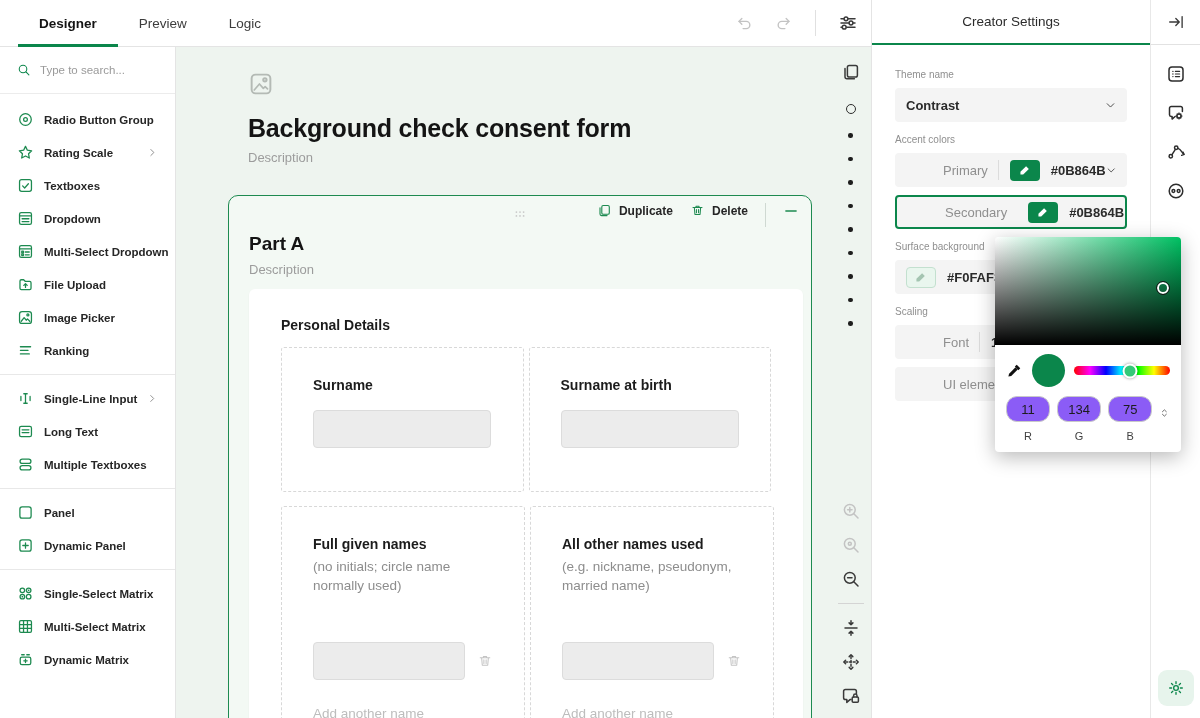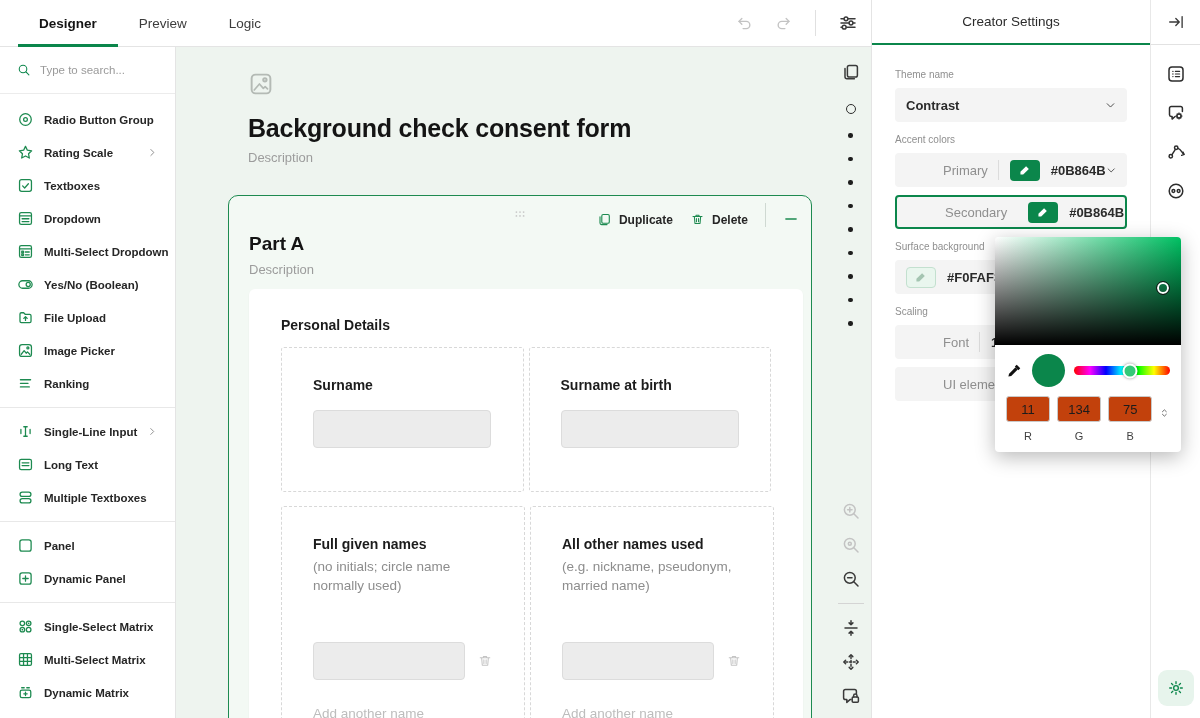--- a/index.html
+++ b/index.html
@@ -38,21 +38,21 @@
   .canvas{position:absolute;left:176px;top:47px;width:695px;bottom:0;background:#eef4ef;}
   .form-head{position:absolute;left:72px;top:24px;}
   .imgph{width:26px;height:26px;color:#b4bab5;}
   .form-title{margin-top:13px;font-size:25px;font-weight:700;color:#141414;letter-spacing:-0.2px;}
   .form-desc{margin-top:7px;font-size:13px;color:#9c9c9c;}
 
   .panel{position:absolute;left:52px;top:148px;width:584px;height:640px;background:#f3f9f4;
     border:1.5px solid #1d8a50;border-radius:10px;}
   .panel-head{position:relative;height:34px;}
   .drag-dots{position:absolute;left:50%;top:10px;transform:translateX(-50%);width:22px;height:16px;color:#c9c9c9;}
-  .panel-actions{position:absolute;right:12px;top:7px;display:flex;align-items:flex-end;gap:17px;}
+  .panel-actions{position:absolute;right:12px;top:7px;display:flex;align-items:flex-start;gap:17px;}
   .pact{display:flex;align-items:center;gap:7px;cursor:pointer;}
   .pact .tb-icon{width:15px;height:15px;}
   .pact-label{font-size:12px;font-weight:700;color:#262626;}
   .pact-div{width:1px;height:24px;background:#cfd9d2;}
   .minus-btn{width:16px;height:16px;color:#1d8a50;cursor:pointer;}
   .panel-title{margin:3px 0 0 20px;font-size:19px;font-weight:700;color:#141414;}
   .panel-desc{margin:7px 0 0 20px;font-size:13px;color:#9c9c9c;}
 
   .card{position:absolute;left:20px;top:93px;width:554px;height:530px;background:#fff;border-radius:6px;
     box-shadow:0 1px 2px rgba(0,0,0,.05);padding:28px 32px;overflow:hidden;}
@@ -105,22 +105,22 @@
     border:2px solid #fff;outline:1.5px solid #161616;}
   .pick-controls{display:flex;align-items:center;gap:9px;padding:9px 11px 7px;}
   .dropper{width:17px;height:17px;color:#111;}
   .big-swatch{width:33px;height:33px;border-radius:50%;background:#0B864B;flex:none;}
   .hue{flex:1;height:9px;border-radius:5px;position:relative;
     background:linear-gradient(to right,#ff0000,#ff00ff,#0000ff,#00ffff,#00ff00,#ffff00,#ff0000);}
   .hue-handle{position:absolute;left:58%;top:50%;transform:translate(-50%,-50%);width:15px;height:15px;
     border-radius:50%;background:#35c878;border:2.5px solid #fff;box-shadow:0 0 3px rgba(0,0,0,.45);}
   .rgb-row{display:flex;gap:7px;padding:2px 11px 0;align-items:flex-start;}
   .rgb{width:45px;text-align:center;}
-  .rgb input{width:100%;height:26px;border:1px solid #c9c9c9;border-radius:3px;text-align:center;
-    font-size:13px;color:#1c1c1c;font-family:inherit;outline:none;background:#c2410c;}
+  .rgb input{width:100%;height:26px;border:1px solid #c9c9c9;border-radius:11px;text-align:center;
+    font-size:13px;color:#1c1c1c;font-family:inherit;outline:none;background:#8b5cf6;}
   .rgb .rlab{font-size:11px;color:#3f3f3f;margin-top:8px;}
   .fmt{width:11px;height:22px;color:#555;margin-top:6px;}
 
   
   .rail{position:absolute;left:1150px;top:0;width:50px;height:718px;background:#fff;border-left:1px solid #e8e8e8;
     display:flex;flex-direction:column;align-items:center;z-index:6;}
   .rail-top{width:100%;height:45px;display:flex;align-items:center;justify-content:center;border-bottom:1px solid #e2e2e2;}
   .rail-ic{width:20px;height:20px;color:#2d2d2d;margin-top:19px;cursor:pointer;}
   .rail-gear{margin-top:auto;margin-bottom:12px;width:36px;height:36px;background:#e7f4ec;border-radius:9px;
     display:flex;align-items:center;justify-content:center;color:#0B864B;cursor:pointer;}
@@ -215,29 +215,20 @@
           <svg viewBox="0 0 20 20" fill="none" stroke="currentColor" stroke-width="1.5" stroke-linecap="round" stroke-linejoin="round">
             <rect x="3" y="3" width="14" height="14" rx="2"></rect>
             <path d="M3 7h14"></path>
             <rect x="5.6" y="9.6" width="1.9" height="1.9"></rect>
             <path d="M9.6 10.6h4.8"></path>
             <rect x="5.6" y="12.9" width="1.9" height="1.9"></rect>
             <path d="M9.6 13.9h4.8"></path>
           </svg>
         </span>
         <span class="tb-label">Multi-Select Dropdown</span>
-      </div>
-    <div class="tb-item">
-        <span class="tb-icon" data-icon="boolean">
-          <svg viewBox="0 0 20 20" fill="none" stroke="currentColor" stroke-width="1.5" stroke-linecap="round" stroke-linejoin="round">
-            <rect x="2.2" y="5.6" width="15.6" height="8.8" rx="4.4"></rect>
-            <circle cx="13.2" cy="10" r="2.4"></circle>
-          </svg>
-        </span>
-        <span class="tb-label">Yes/No (Boolean)</span>
       </div>
     <div class="tb-item">
         <span class="tb-icon" data-icon="upload">
           <svg viewBox="0 0 20 20" fill="none" stroke="currentColor" stroke-width="1.5" stroke-linecap="round" stroke-linejoin="round">
             <path d="M3.5 6A1.6 1.6 0 015.1 4.4h2.7l1.8 1.8h5.3A1.6 1.6 0 0116.5 7.8v6.6a1.6 1.6 0 01-1.6 1.6H5.1a1.6 1.6 0 01-1.6-1.6z"></path>
             <path d="M10 13.4V9.2M8 11l2-2 2 2"></path>
           </svg>
         </span>
         <span class="tb-label">File Upload</span>
       </div>

